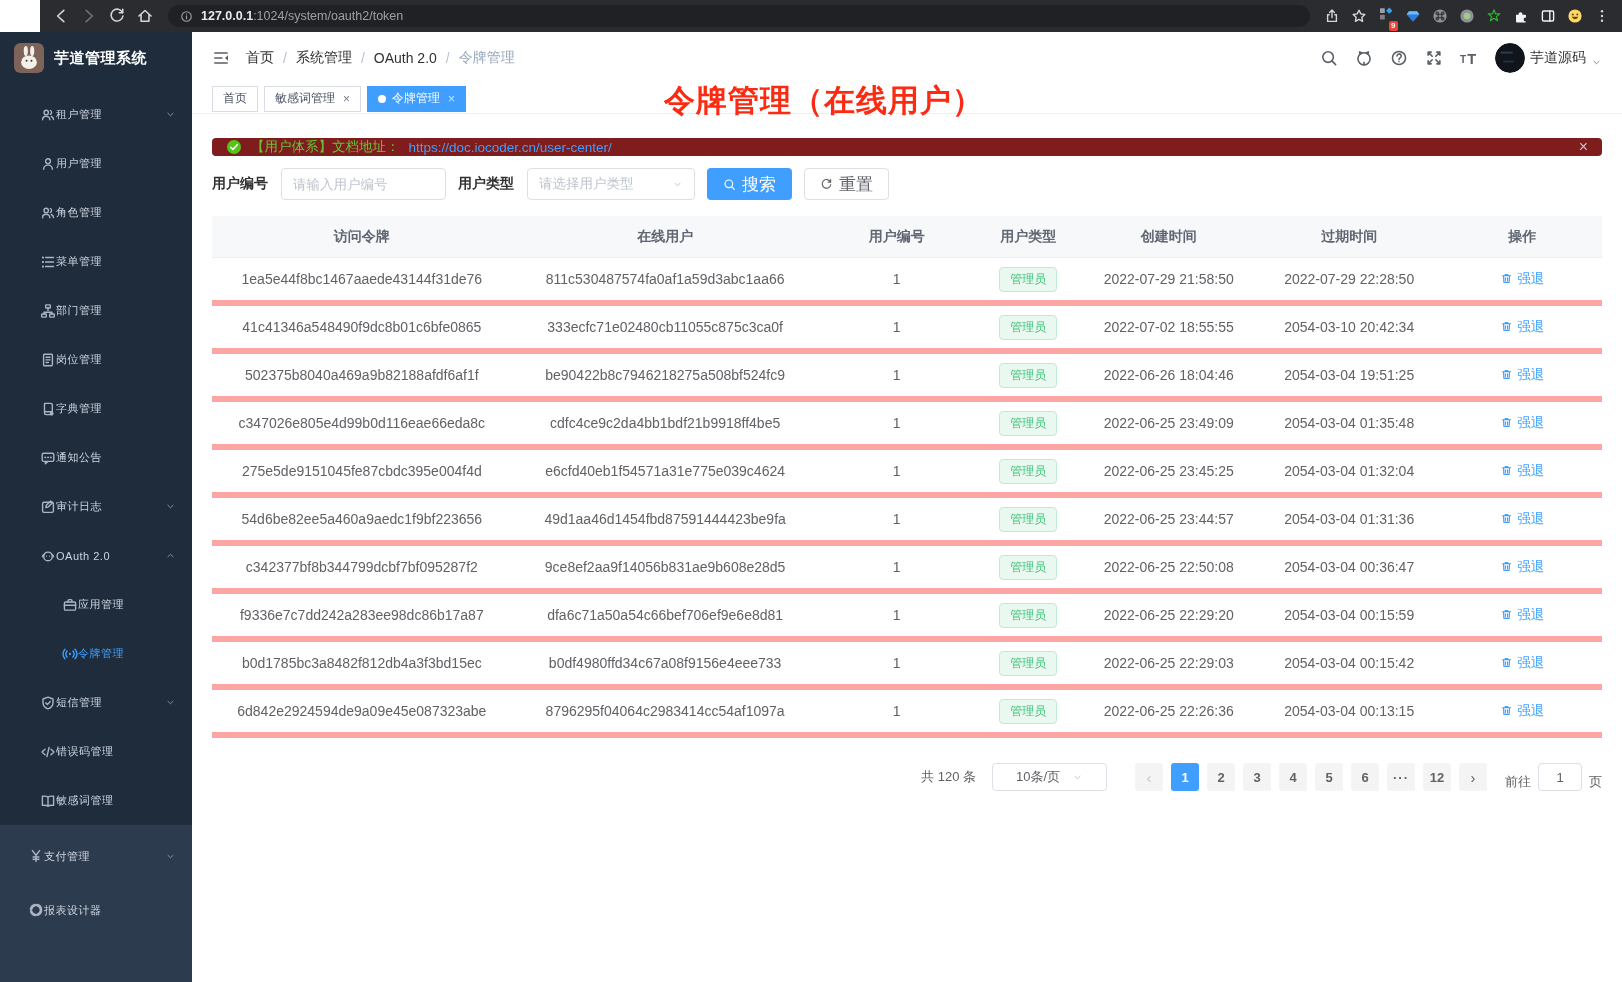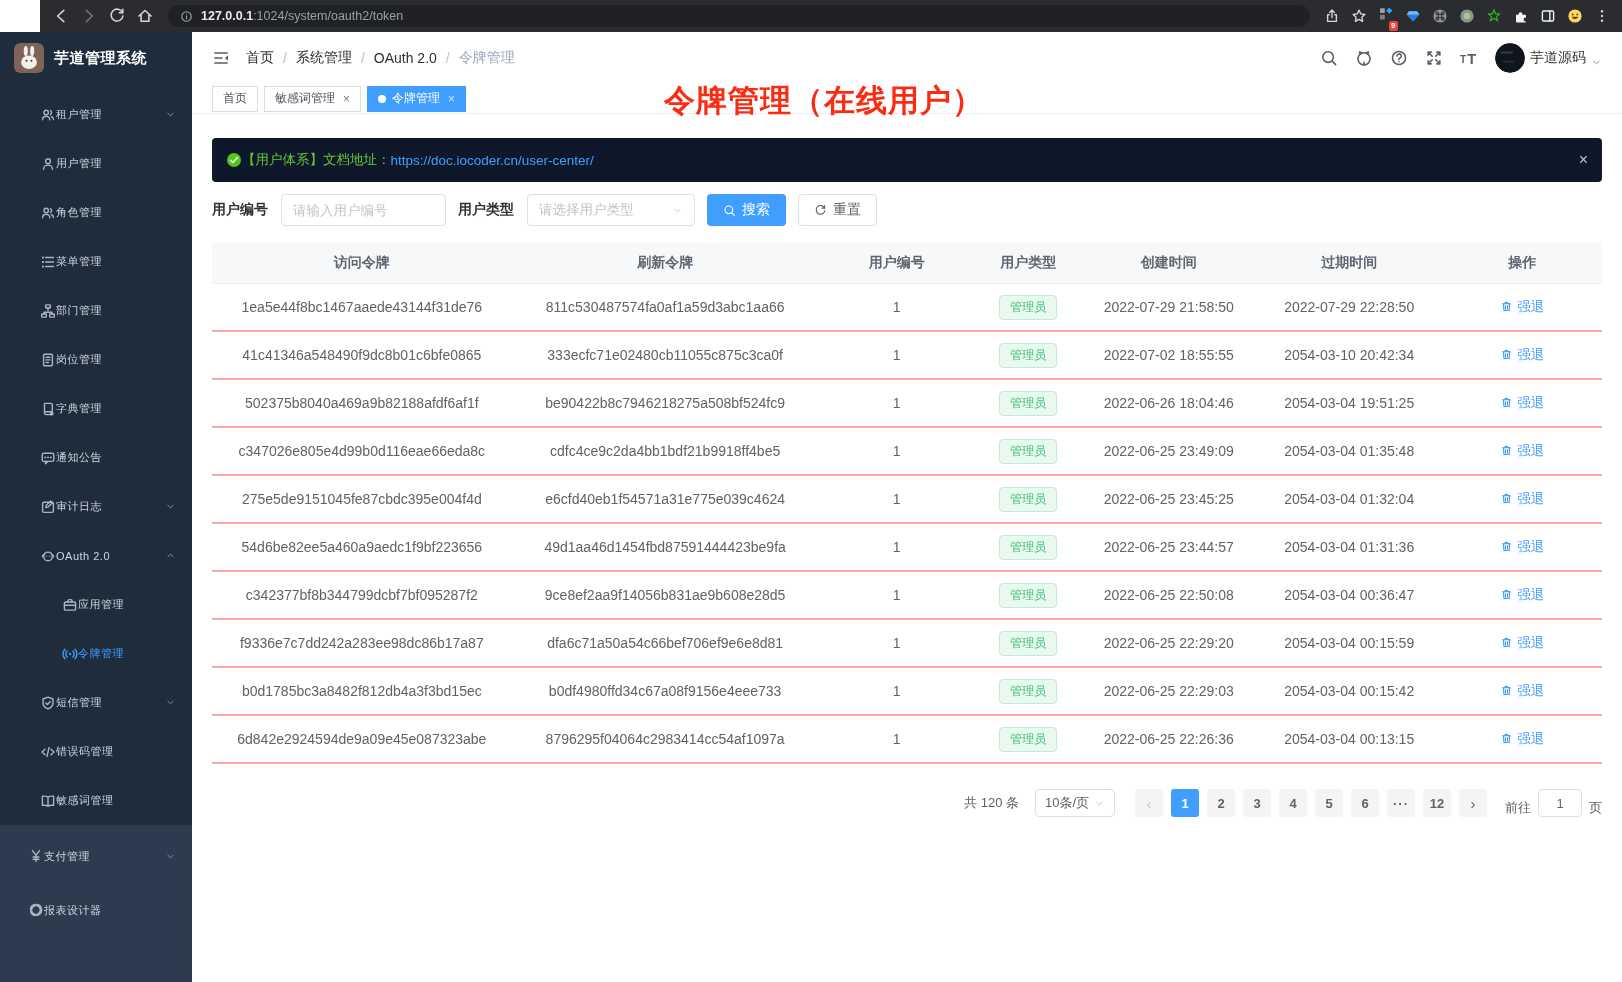--- a/index.html
+++ b/index.html
@@ -62,63 +62,63 @@
   .tab { height:26px; display:flex; align-items:center; gap:6px; padding:0 10px;
     border:1px solid #d8dce5; background:#fff; font-size:12px; color:#495060; cursor:pointer; }
   .tab.active { background:#409eff; border-color:#409eff; color:#fff; }
   .tab-dot { width:8px; height:8px; border-radius:50%; background:#fff; }
   .tab-close { font-size:12px; margin-left:2px; opacity:.75; cursor:pointer; }
 
   .annotation { position:absolute; top:48px; left:472px; font-size:31px; font-weight:700;
     color:#fb2a10; z-index:5; pointer-events:none; letter-spacing:1px; }
 
   .content { padding:0 20px; }
-  .alert { margin-top:24px; height:44px; background:#0f172a; border-radius:4px; display:flex;
-    align-items:center; padding:0 14px; font-size:13.5px; color:#67c23a; }
+  .alert { margin-top:24px; height:18px; background:#7f1d1d; border-radius:4px; display:flex;
+    align-items:center; gap:9px; padding:0 14px; font-size:13.5px; color:#67c23a; }
   .alert-link { color:#409eff; text-decoration:none; cursor:pointer; }
   .alert-close { margin-left:auto; color:#c0c4cc; font-size:16px; cursor:pointer; }
 
   .filter-row { margin-top:12px; display:flex; align-items:center; gap:10px; }
   .filter-label { font-size:14px; font-weight:700; color:#303133; margin-right:3px; }
   .filter-label.ml { margin-left:2px; }
   .input { width:165px; height:32px; border:1px solid #dcdfe6; border-radius:4px;
     padding:0 11px; font-size:13.5px; color:#606266; outline:none;
     font-family:"Liberation Sans","DejaVu Sans",sans-serif; }
   .input::placeholder { color:#bfc4cc; }
   .select { width:168px; height:32px; border:1px solid #dcdfe6; border-radius:4px;
     display:flex; align-items:center; justify-content:space-between; padding:0 11px;
     background:#fff; cursor:pointer; }
   .select-placeholder { font-size:13.5px; color:#bfc4cc; }
   .select-chev { color:#c0c4cc; }
   .btn { height:32px; border-radius:4px; display:inline-flex; align-items:center; gap:6px;
-    padding:0 15px; font-size:14px; cursor:pointer; border:1px solid transparent;
+    padding:0 15px; font-size:17px; cursor:pointer; border:1px solid transparent;
     font-family:inherit; margin-left:2px; }
   .btn-primary { background:#409eff; color:#fff; }
   .btn-plain { background:#fff; border-color:#dcdfe6; color:#606266; }
 
   .table { margin-top:16px; }
   .thead { display:flex; align-items:center; height:42px; background:#f7f8fa;
     border-bottom:1px solid #ebeef5; }
   .th { font-size:14px; font-weight:700; color:#5f6672; text-align:center; }
-  .tr { display:flex; align-items:center; height:48px; border-bottom:2px solid #fca5a5;
+  .tr { display:flex; align-items:center; height:48px; border-bottom:6px solid #fca5a5;
     font-size:14px; color:#606266; }
   .td { text-align:center; overflow:hidden; white-space:nowrap; }
   .c0{width:21.56%;} .c1{width:22.08%;} .c2{width:11.23%;} .c3{width:7.71%;}
   .c4{width:12.5%;} .c5{width:13.47%;} .c6{width:11.45%;}
   .tag { display:inline-block; padding:3px 10px; font-size:12px; border-radius:4px;
     background:#e9f9f0; border:1px solid #bfecd4; color:#3ec279; }
   .action-link { color:#409eff; display:inline-flex; gap:4px;
     font-size:13.5px; cursor:pointer; }
 
   .pagination { margin-top:25px; display:flex; align-items:center; justify-content:flex-end;
     gap:8px; font-size:13px; color:#606266; }
   .total-text { margin-right:8px; }
-  .page-size-select { width:80px; height:28px; border:1px solid #dcdfe6; border-radius:4px;
-    display:flex; align-items:center; justify-content:space-between; padding:0 9px;
-    background:#fff; color:#606266; cursor:pointer; margin-right:12px; }
+  .page-size-select { width:115px; height:28px; border:1px solid #dcdfe6; border-radius:4px;
+    display:flex; align-items:center; justify-content:space-between; padding:0 23px;
+    background:#fff; color:#606266; cursor:pointer; margin-right:20px; }
   .page-btn { min-width:28px; height:28px; border-radius:3px; background:#f4f4f5;
     display:flex; align-items:center; justify-content:center; font-weight:700;
     color:#606266; cursor:pointer; padding:0 6px; }
   .page-btn.active { background:#409eff; color:#fff; }
   .page-btn.arrow { font-size:15px; font-weight:400; }
   .page-btn.prev { color:#c3c7cf; }
   .page-btn.ellipsis { letter-spacing:1px; }
   .goto { display:flex; align-items:flex-end; gap:7px; margin-left:10px; }
   .goto-input { width:44px; height:28px; border:1px solid #dcdfe6; border-radius:4px;
     text-align:center; font-size:13px; color:#606266; outline:none; font-family:inherit; }
@@ -563,21 +563,21 @@
                 <path d="M13.1 2v3.1H10"></path>
               </svg>
             </span>
           <span>重置</span>
         </button>
       </div>
 
       <div class="table">
         <div class="thead" id="thead">
             <div class="th c0">访问令牌</div>
-            <div class="th c1">刷新令牌</div>
+            <div class="th c1">在线用户</div>
             <div class="th c2">用户编号</div>
             <div class="th c3">用户类型</div>
             <div class="th c4">创建时间</div>
             <div class="th c5">过期时间</div>
             <div class="th c6">操作</div>
           </div>
         <div id="tbody">
             <div class="tr">
               <div class="td c0">1ea5e44f8bc1467aaede43144f31de76</div>
               <div class="td c1">811c530487574fa0af1a59d3abc1aa66</div>

